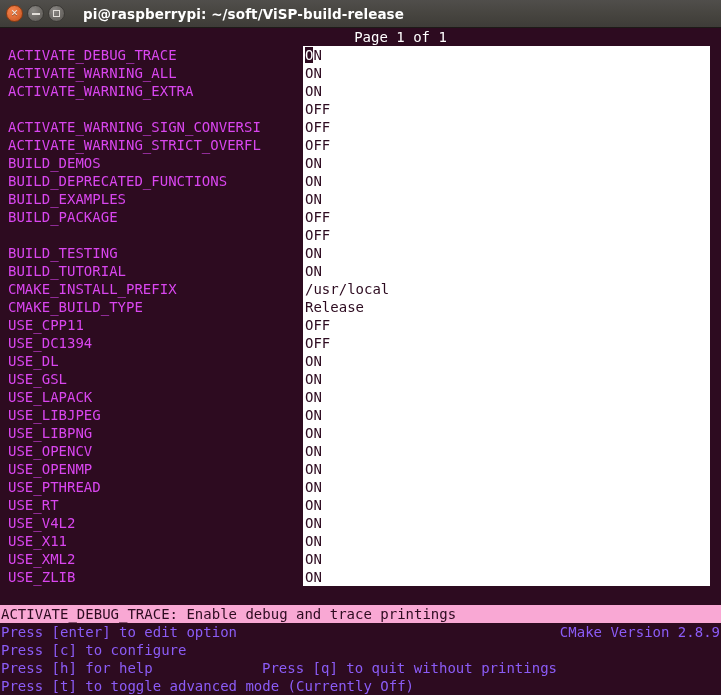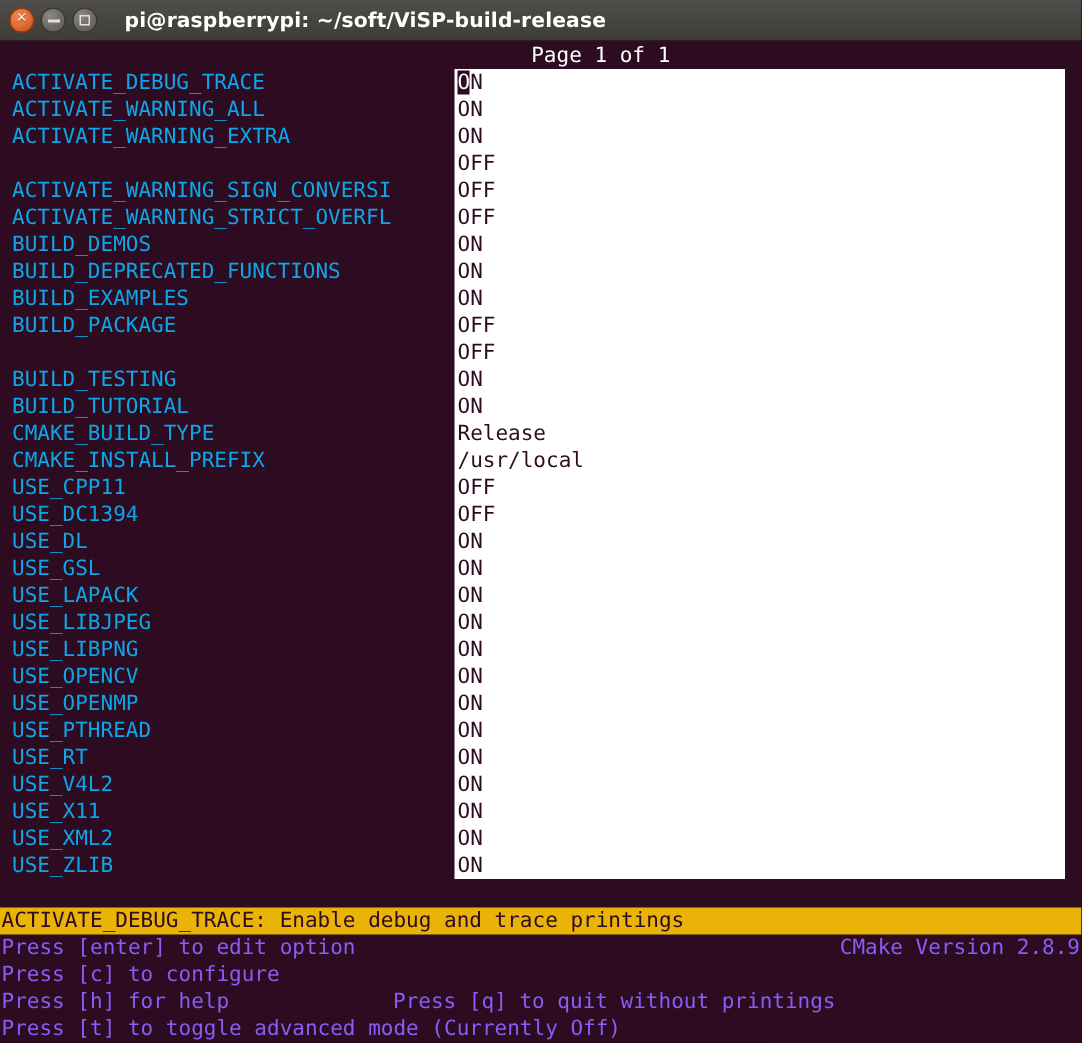--- a/index.html
+++ b/index.html
@@ -128,21 +128,21 @@
   .entry {
     position: relative;
     height: 18px;
     line-height: 18px;
     white-space: pre;
   }
   .entry .ekey {
     position: absolute;
     left: 8px;
     top: 0;
-    color: #0ea5e9;
+    color: #d946ef;
   }
   .entry .eval {
     position: absolute;
     left: 303px;
     top: 0;
     width: 407px;
     background: #ffffff;
     color: #2d0b20;
     height: 18px;
     box-sizing: border-box;
@@ -158,21 +158,21 @@
   #bottom {
     position: absolute;
     left: 0;
     bottom: 0;
     width: 721px;
   }
   #helpline {
     width: 721px;
     height: 18px;
     line-height: 18px;
-    background: #eab308;
+    background: #f9a8d4;
     color: #2d0b20;
     white-space: pre;
     padding-left: 1px;
     box-sizing: border-box;
     font-size: 14px;
   }
   .cmdline {
     position: relative;
     width: 721px;
     height: 18px;
@@ -226,22 +226,22 @@
         <div class="entry"><span class="eval">OFF</span></div>
         <div class="entry"><span class="ekey">ACTIVATE_WARNING_SIGN_CONVERSI</span><span class="eval">OFF</span></div>
         <div class="entry"><span class="ekey">ACTIVATE_WARNING_STRICT_OVERFL</span><span class="eval">OFF</span></div>
         <div class="entry"><span class="ekey">BUILD_DEMOS</span><span class="eval">ON</span></div>
         <div class="entry"><span class="ekey">BUILD_DEPRECATED_FUNCTIONS</span><span class="eval">ON</span></div>
         <div class="entry"><span class="ekey">BUILD_EXAMPLES</span><span class="eval">ON</span></div>
         <div class="entry"><span class="ekey">BUILD_PACKAGE</span><span class="eval">OFF</span></div>
         <div class="entry"><span class="eval">OFF</span></div>
         <div class="entry"><span class="ekey">BUILD_TESTING</span><span class="eval">ON</span></div>
         <div class="entry"><span class="ekey">BUILD_TUTORIAL</span><span class="eval">ON</span></div>
+        <div class="entry"><span class="ekey">CMAKE_INSTALL_PREFIX</span><span class="eval">/usr/local</span></div>
         <div class="entry"><span class="ekey">CMAKE_BUILD_TYPE</span><span class="eval">Release</span></div>
-        <div class="entry"><span class="ekey">CMAKE_INSTALL_PREFIX</span><span class="eval">/usr/local</span></div>
         <div class="entry"><span class="ekey">USE_CPP11</span><span class="eval">OFF</span></div>
         <div class="entry"><span class="ekey">USE_DC1394</span><span class="eval">OFF</span></div>
         <div class="entry"><span class="ekey">USE_DL</span><span class="eval">ON</span></div>
         <div class="entry"><span class="ekey">USE_GSL</span><span class="eval">ON</span></div>
         <div class="entry"><span class="ekey">USE_LAPACK</span><span class="eval">ON</span></div>
         <div class="entry"><span class="ekey">USE_LIBJPEG</span><span class="eval">ON</span></div>
         <div class="entry"><span class="ekey">USE_LIBPNG</span><span class="eval">ON</span></div>
         <div class="entry"><span class="ekey">USE_OPENCV</span><span class="eval">ON</span></div>
         <div class="entry"><span class="ekey">USE_OPENMP</span><span class="eval">ON</span></div>
         <div class="entry"><span class="ekey">USE_PTHREAD</span><span class="eval">ON</span></div>

